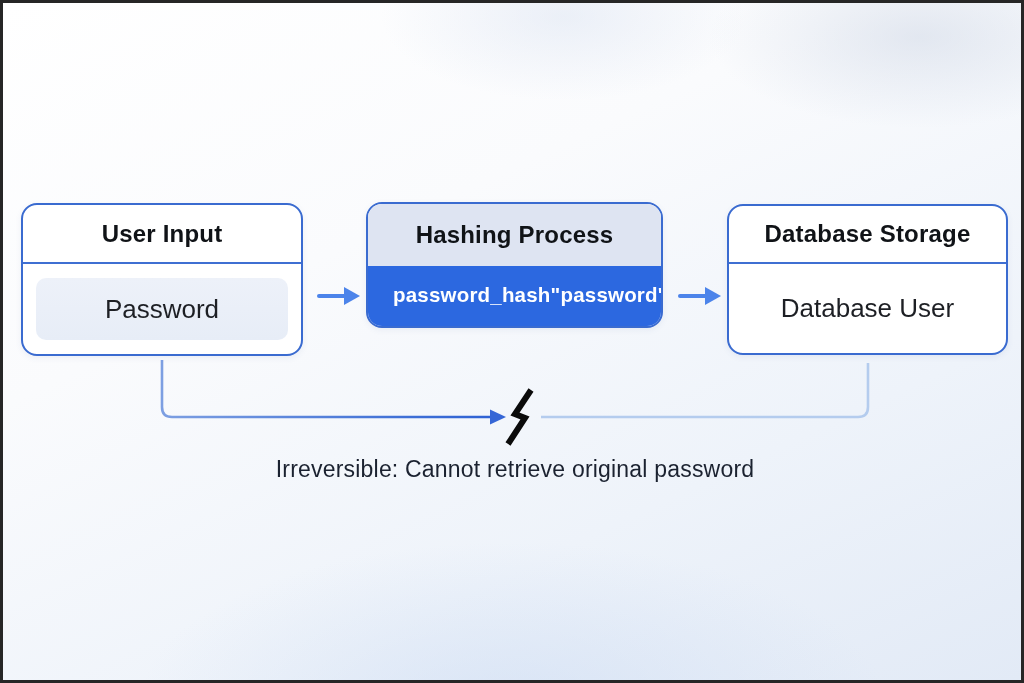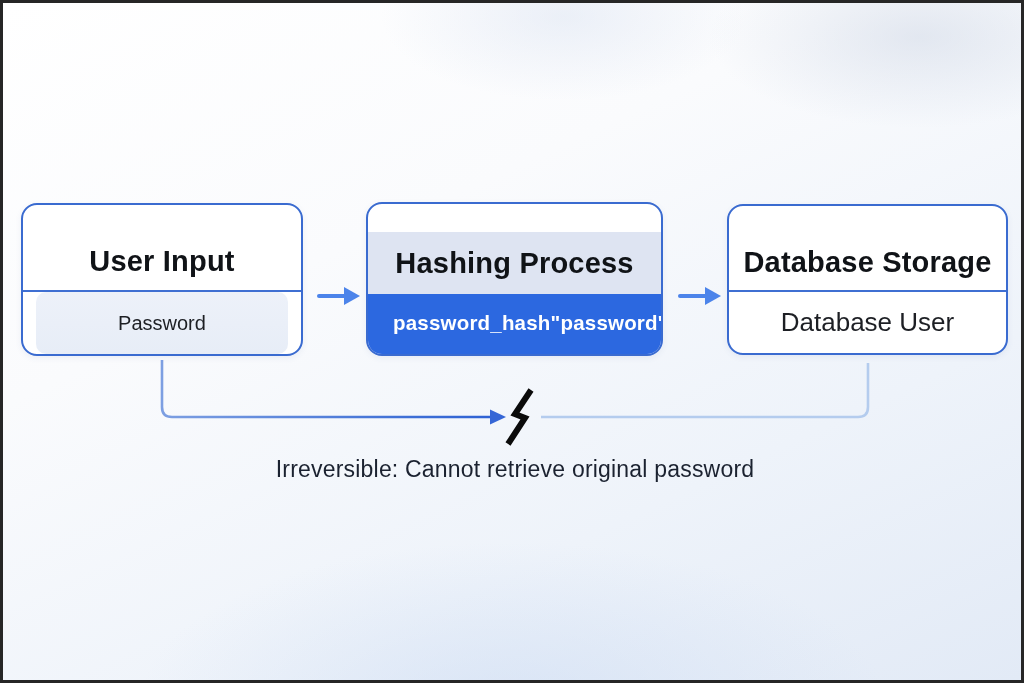--- a/index.html
+++ b/index.html
@@ -28,25 +28,24 @@
     border-radius: 16px;
     background: #ffffff;
     overflow: hidden;
     box-shadow: 0 2px 6px rgba(60,90,150,0.08);
   }
   .node-header {
     display: flex;
     align-items: center;
     justify-content: center;
     border-bottom: 2px solid #3f6fd2;
-    font-size: 29px;
+    font-size: 24px;
     font-weight: 700;
     color: #101317;
     letter-spacing: .2px;
-    margin-top: 28px;
   }
   .node-body {
     flex: 1;
     display: flex;
     align-items: center;
     justify-content: center;
     font-size: 26px;
     color: #1d1f24;
   }
 
@@ -54,26 +53,26 @@
   #node-user-input  { left: 18px;  top: 200px; width: 282px; height: 153px; }
   #node-user-input .node-header { height: 59px; }
   .password-pill {
     display: flex;
     align-items: center;
     justify-content: center;
     width: 252px;
     height: 62px;
     border-radius: 10px;
     background: linear-gradient(180deg, #edf1f9 0%, #e7edf7 100%);
-    font-size: 20px;
+    font-size: 26px;
     color: #1d1f24;
   }
 
   
-  #node-hashing { left: 363px; top: 199px; width: 297px; height: 154px; }
+  #node-hashing { left: 363px; top: 199px; width: 297px; height: 126px; }
   #node-hashing .node-header {
     height: 62px;
     background: #dee4f2;
     border-bottom: none;
   }
   #node-hashing .node-body {
     background: #2c68e0;
     flex-direction: column;
     align-items: flex-start;
     justify-content: center;

